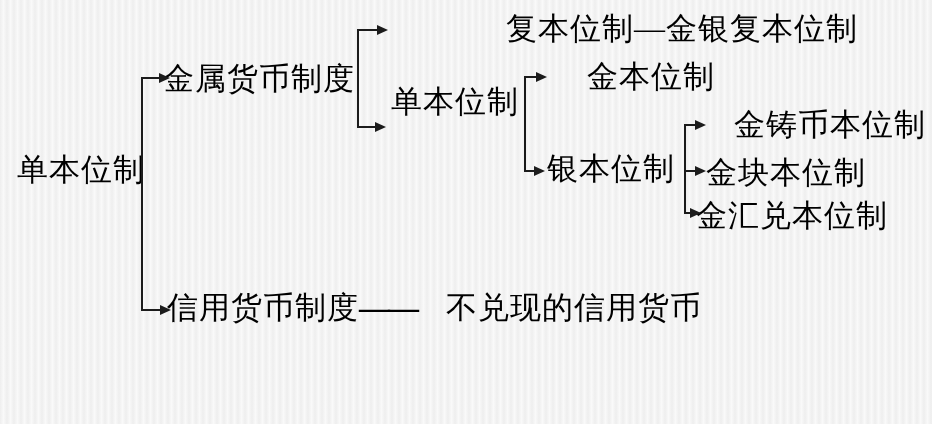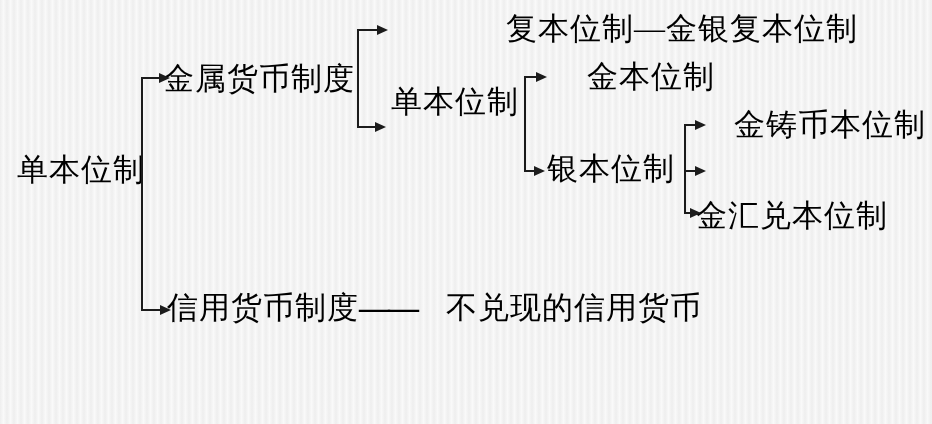--- a/index.html
+++ b/index.html
@@ -45,20 +45,21 @@
   <div class="node" style="left:506px;top:13px;">复本位制—金银复本位制</div>
 
   <div class="node" style="left:391px;top:88px;font-family:Liberation Mono, monospace;">单本位制</div>
 
   <div class="node" style="left:587px;top:61px;">金本位制</div>
 
   <div class="node" style="left:547px;top:153px;">银本位制</div>
 
   <div class="node" style="left:706px;top:109px;margin-left:28px;">金铸币本位制</div>
 
+  <div class="node" style="left:706px;top:157px;">金块本位制</div>
 
   <div class="node" style="left:696px;top:200px;">金汇兑本位制</div>
 
   <div class="node" style="left:167px;top:292px;">
     <span>信用货币制度</span><span class="dash">——</span><span class="note">不兑现的信用货币</span>
   </div>
 
   <div class="vline" style="left:141px;top:77px;height:234px;"></div>
   <div class="hline" style="left:141px;top:77px;width:20px;"></div>
   <div class="arr" style="left:159px;top:73px;"></div>

